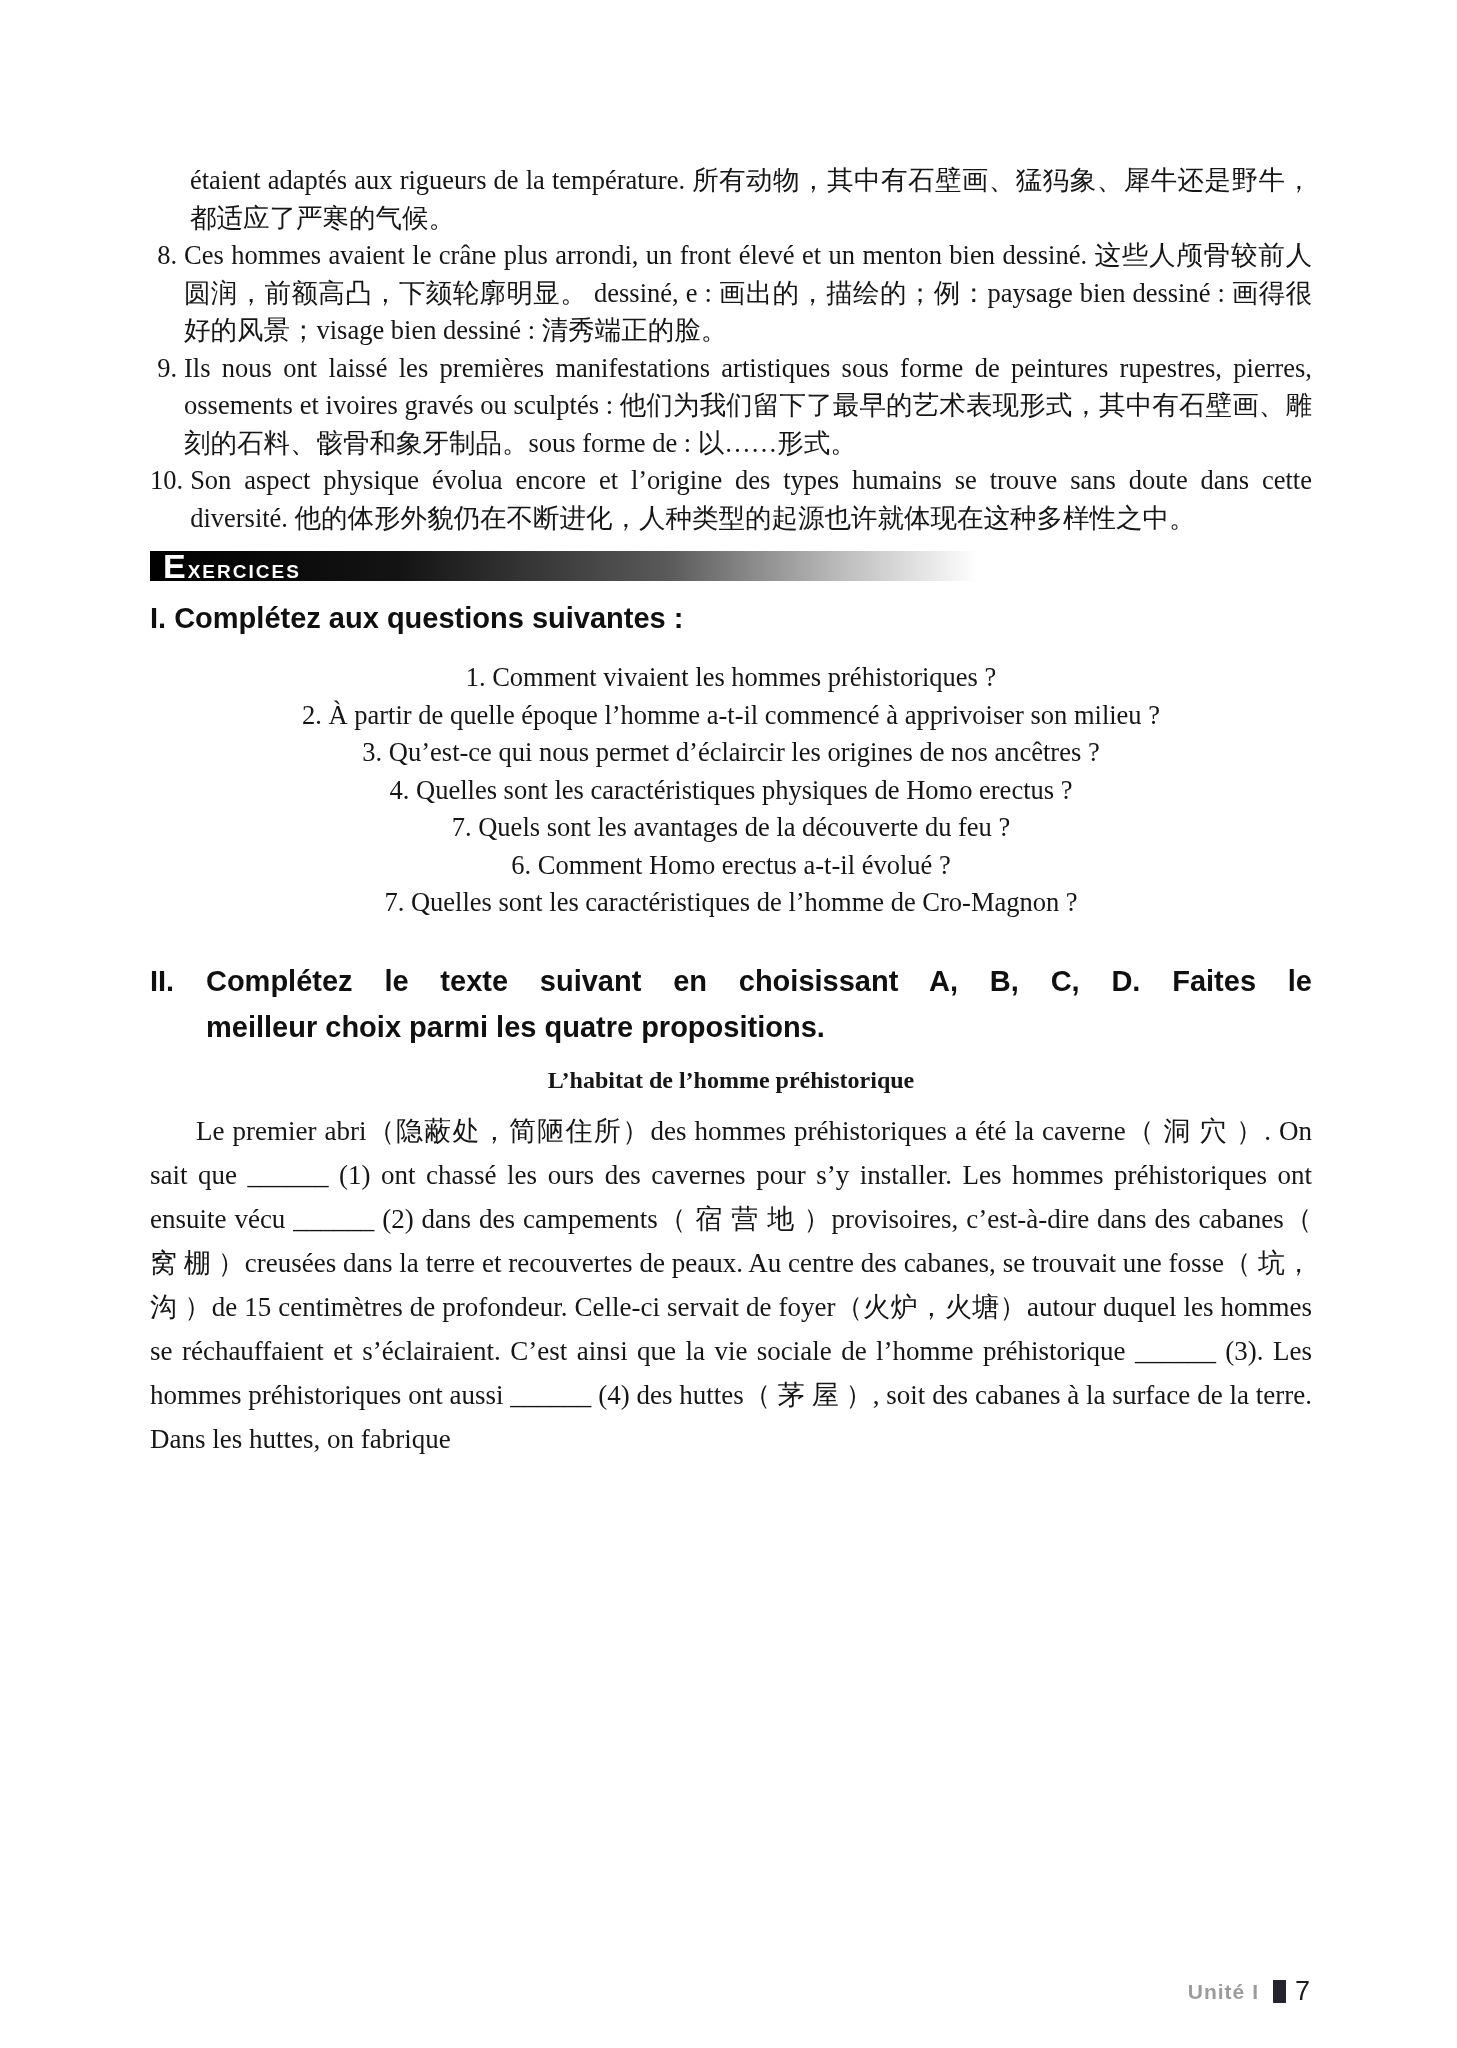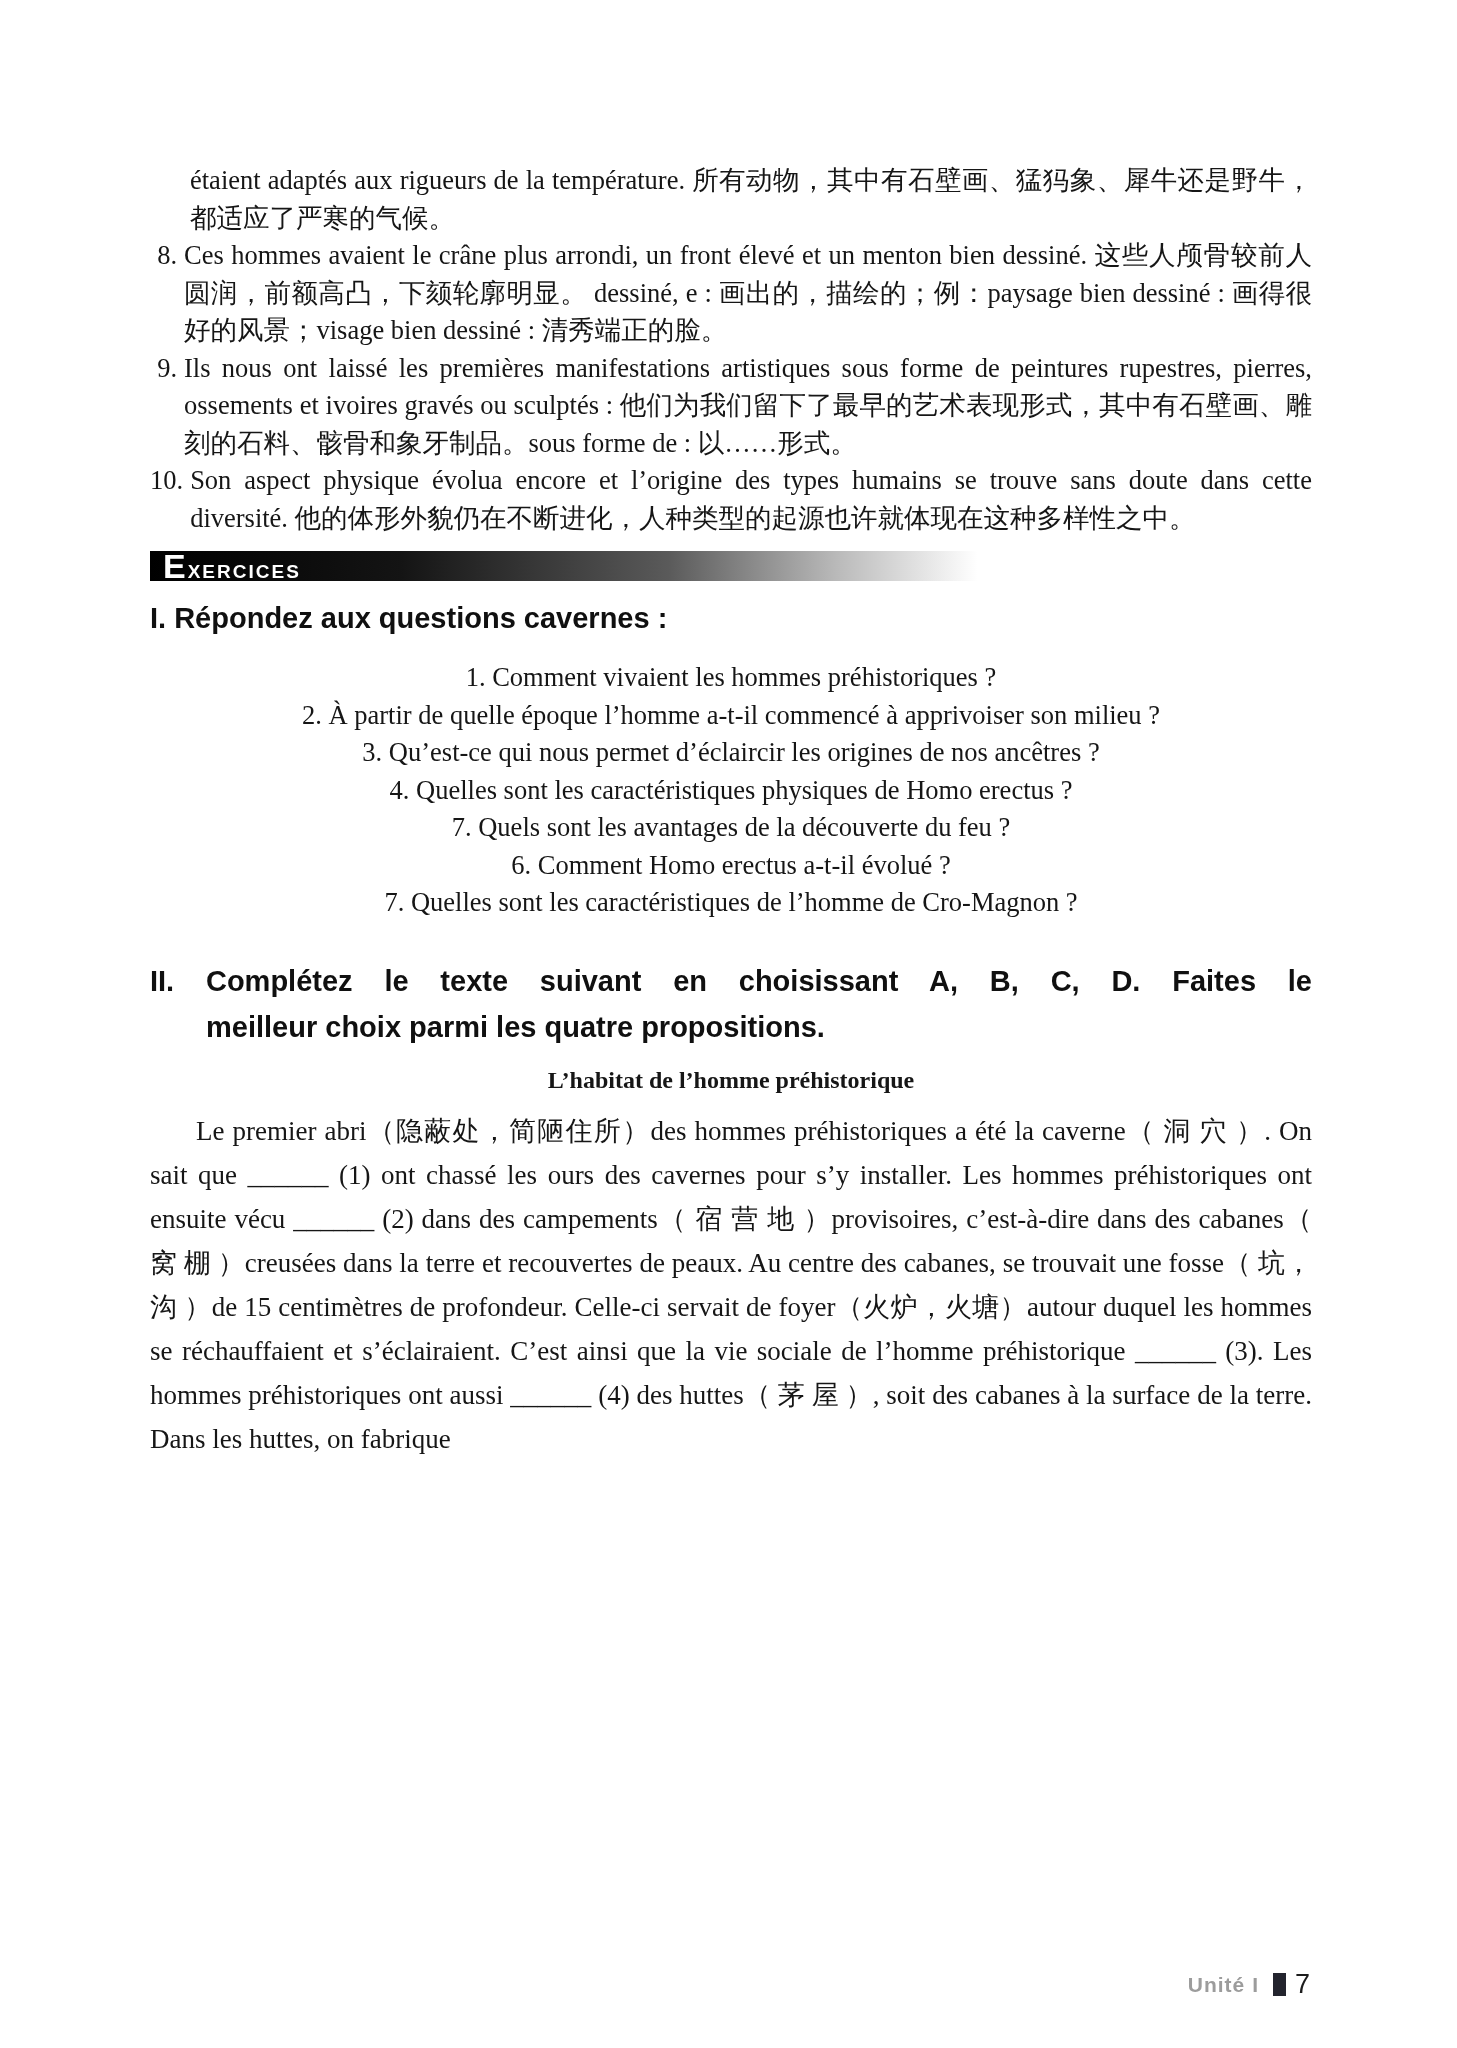--- a/index.html
+++ b/index.html
@@ -67,21 +67,21 @@
     margin-top: 15px;
     font-size: 27px;
     line-height: 44px;
     text-align: justify;
     text-indent: 46px;
   }
 
   
   .footer {
     position: absolute;
-    right: 147px; bottom: 48px;
+    right: 147px; bottom: 41px;
     display: flex; align-items: center;
   }
   .footer-unit {
     font-family: "Liberation Sans", sans-serif;
     font-weight: bold;
     font-size: 21px;
     color: #9c9c9c;
     letter-spacing: 1px;
     margin-right: 14px;
   }
@@ -115,21 +115,21 @@
     <div class="note-item">
       <span class="note-num">10.</span>
       <span class="note-text">Son aspect physique évolua encore et l’origine des types humains se trouve sans doute dans cette diversité. 他的体形外貌仍在不断进化，人种类型的起源也许就体现在这种多样性之中。</span>
     </div>
   </div>
 
   <div class="banner">
     <span class="banner-text">Exercices</span>
   </div>
 
-  <div class="h-sans h1">I. Répondez aux questions cavernes :</div>
+  <div class="h-sans h1">I. Complétez aux questions suivantes :</div>
 
   <div class="questions">
     <div class="q-line">1. Comment vivaient les hommes préhistoriques ?</div>
     <div class="q-line">2. À partir de quelle époque l’homme a-t-il commencé à apprivoiser son milieu ?</div>
     <div class="q-line">3. Qu’est-ce qui nous permet d’éclaircir les origines de nos ancêtres ?</div>
     <div class="q-line">4. Quelles sont les caractéristiques physiques de Homo erectus ?</div>
     <div class="q-line">7. Quels sont les avantages de la découverte du feu ?</div>
     <div class="q-line">6. Comment Homo erectus a-t-il évolué ?</div>
     <div class="q-line">7. Quelles sont les caractéristiques de l’homme de Cro-Magnon ?</div>
   </div>

